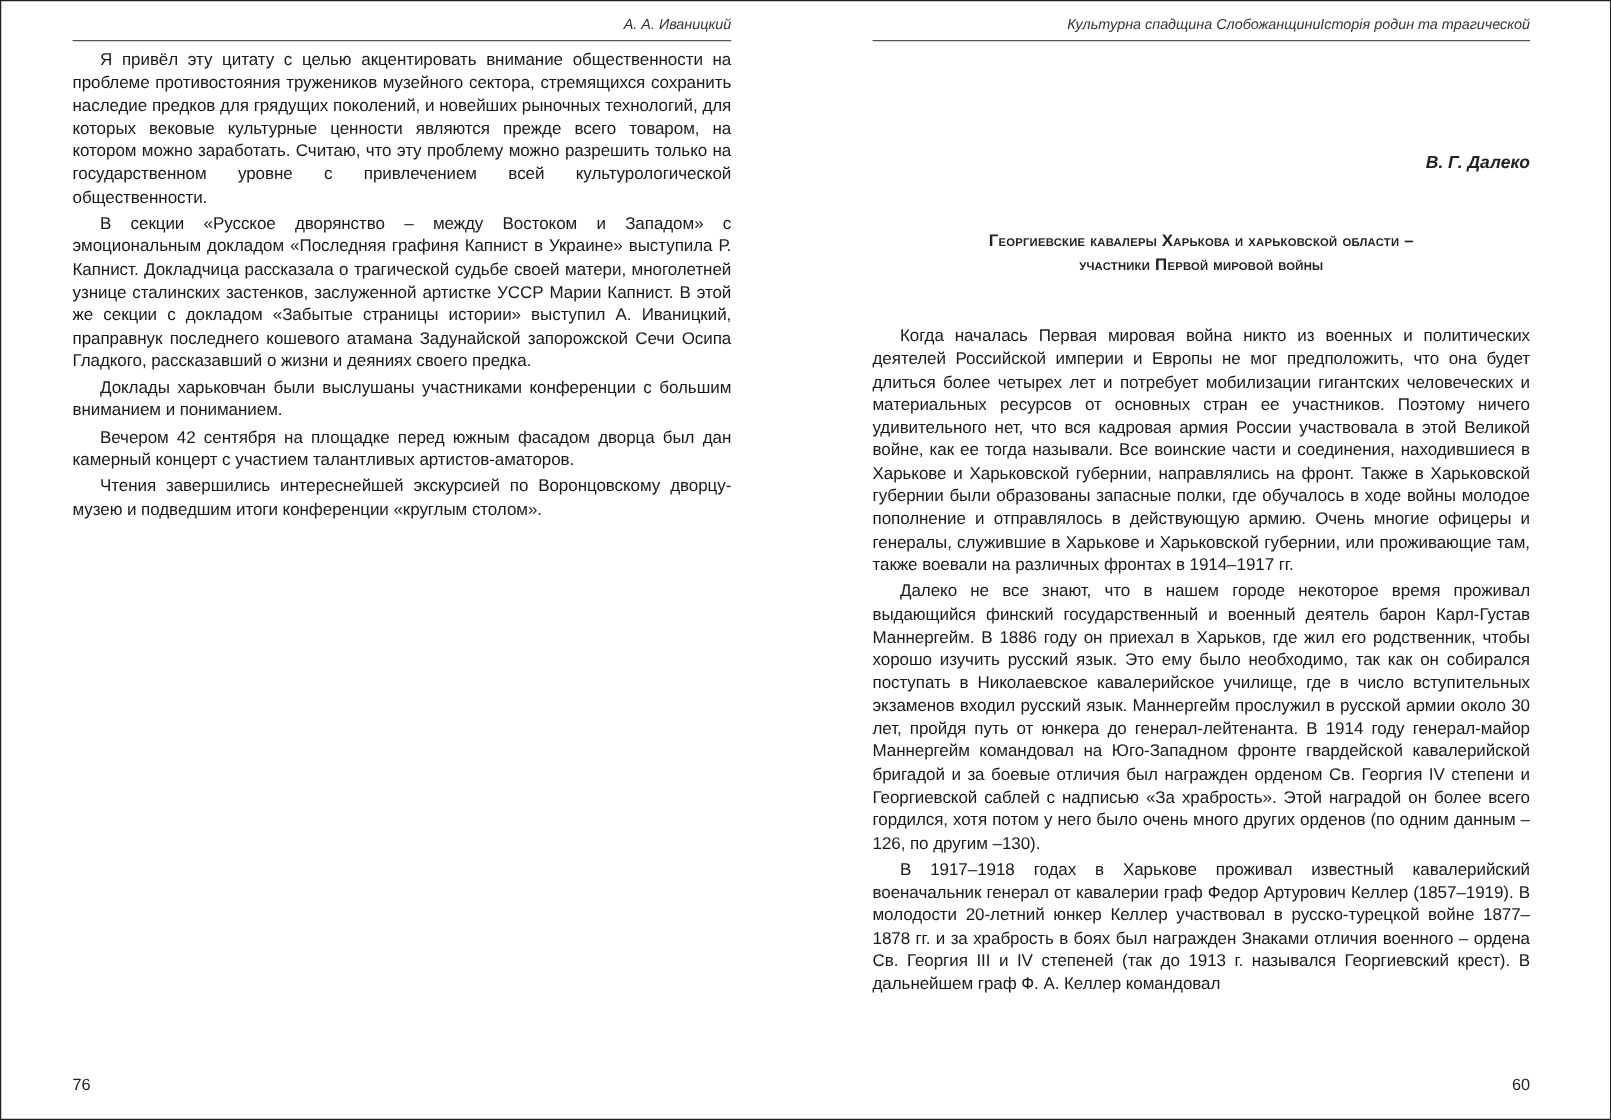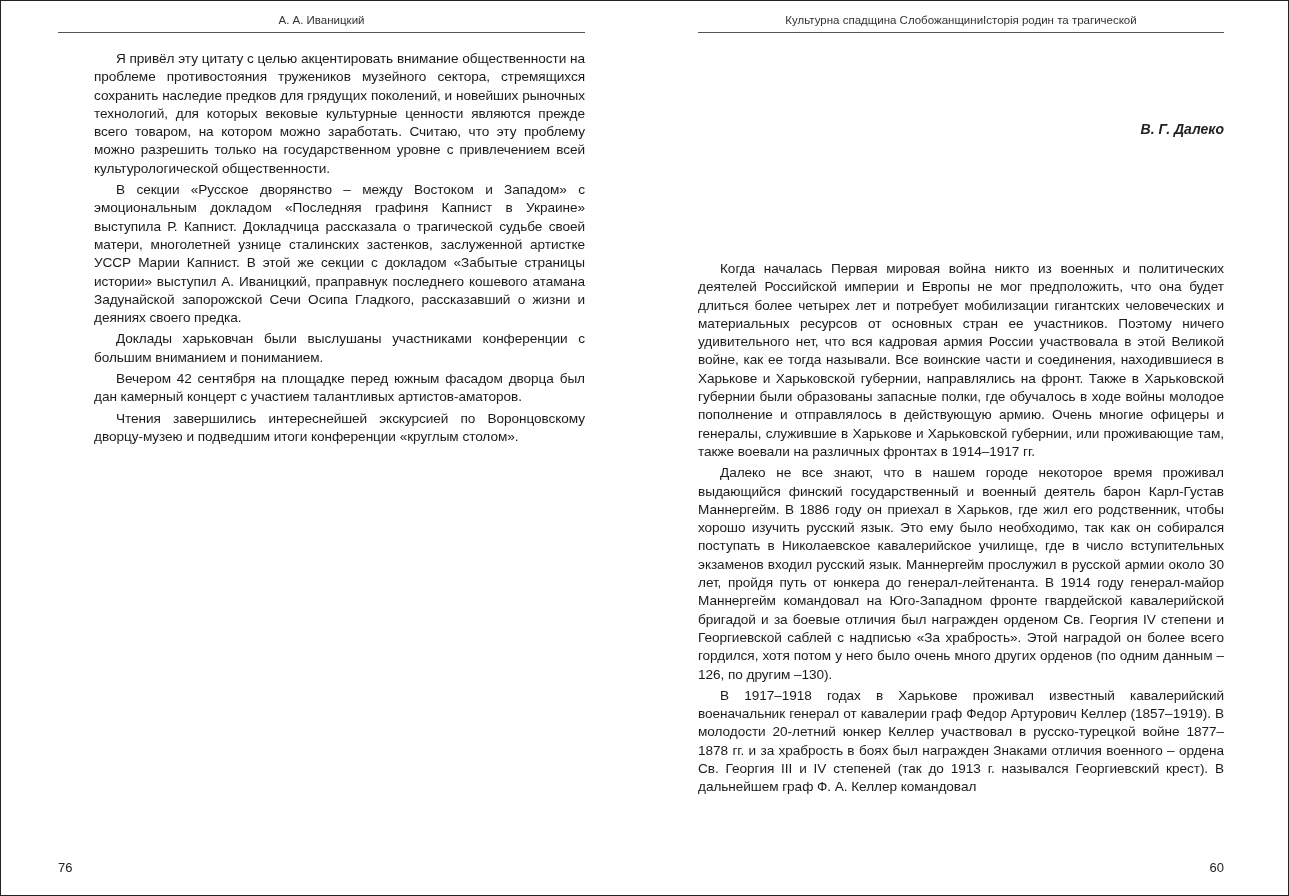--- a/index.html
+++ b/index.html
@@ -9,26 +9,26 @@
     }
     .frame {
       position: absolute; left: 0; top: 0; width: 1287px; height: 894px;
       border: 1px solid #222; box-sizing: content-box;
     }
     .page { position: absolute; top: 0; height: 896px; }
     .page-left { left: 58px; width: 527px; }
     .page-right { left: 698px; width: 526px; }
     .running-header {
       position: absolute; top: 14px; left: 0; right: 0;
-      font-size: 11.5px; color: #333;
+      font-size: 11.5px; font-style: italic; color: #333;
       padding-bottom: 6px; border-bottom: 1px solid #555;
-      display: flex; justify-content: center;
+      display: flex; justify-content: flex-end;
     }
     .body-text { position: absolute; left: 0; right: 0; }
-    .page-left .body-text { top: 50px; margin-left: 36px; }
+    .page-left .body-text { top: 39px; }
     .page-right .body-text { top: 260px; }
     p.para {
       margin: 0 0 3px 0; text-indent: 22px; text-align: justify;
       font-size: 13.6px; line-height: 18.3px; letter-spacing: -0.05px;
     }
     .author-line {
       position: absolute; top: 121px; right: 0; font-weight: bold; font-style: italic;
       font-size: 14px; color: #222;
     }
     .article-title {
@@ -58,19 +58,23 @@
   </div>
   <div class="page-number">76</div>
 </div>
 
 <div class="page page-right">
   <div class="running-header">
     <span>Культурна спадщина Слобожанщини</span>
     <span>Історія родин та трагической</span>
   </div>
   <div class="author-line">В. Г. Далеко</div>
+  <div class="article-title">
+    <div>Георгиевские кавалеры Харькова и харьковской области –</div>
+    <div>участники Первой мировой войны</div>
+  </div>
   <div class="body-text">
     <p class="para">Когда началась Первая мировая война никто из военных и политических деятелей Российской империи и Европы не мог предположить, что она будет длиться более четырех лет и потребует мобилизации гигантских человеческих и материальных ресурсов от основных стран ее участников. Поэтому ничего удивительного нет, что вся кадровая армия России участвовала в этой Великой войне, как ее тогда называли. Все воинские части и соединения, находившиеся в Харькове и Харьковской губернии, направлялись на фронт. Также в Харьковской губернии были образованы запасные полки, где обучалось в ходе войны молодое пополнение и отправлялось в действующую армию. Очень многие офицеры и генералы, служившие в Харькове и Харьковской губернии, или проживающие там, также воевали на различных фронтах в 1914–1917 гг.</p>
     <p class="para">Далеко не все знают, что в нашем городе некоторое время проживал выдающийся финский государственный и военный деятель барон Карл-Густав Маннергейм. В 1886 году он приехал в Харьков, где жил его родственник, чтобы хорошо изучить русский язык. Это ему было необходимо, так как он собирался поступать в Николаевское кавалерийское училище, где в число вступительных экзаменов входил русский язык. Маннергейм прослужил в русской армии около 30 лет, пройдя путь от юнкера до генерал-лейтенанта. В 1914 году генерал-майор Маннергейм командовал на Юго-Западном фронте гвардейской кавалерийской бригадой и за боевые отличия был награжден орденом Св. Георгия IV степени и Георгиевской саблей с надписью «За храбрость». Этой наградой он более всего гордился, хотя потом у него было очень много других орденов (по одним данным – 126, по другим –130).</p>
     <p class="para">В 1917–1918 годах в Харькове проживал известный кавалерийский военачальник генерал от кавалерии граф Федор Артурович Келлер (1857–1919). В молодости 20-летний юнкер Келлер участвовал в русско-турецкой войне 1877–1878 гг. и за храбрость в боях был награжден Знаками отличия военного – ордена Св. Георгия III и IV степеней (так до 1913 г. назывался Георгиевский крест). В дальнейшем граф Ф. А. Келлер командовал</p>
   </div>
   <div class="page-number">60</div>
 </div>
 
 </body></html>

